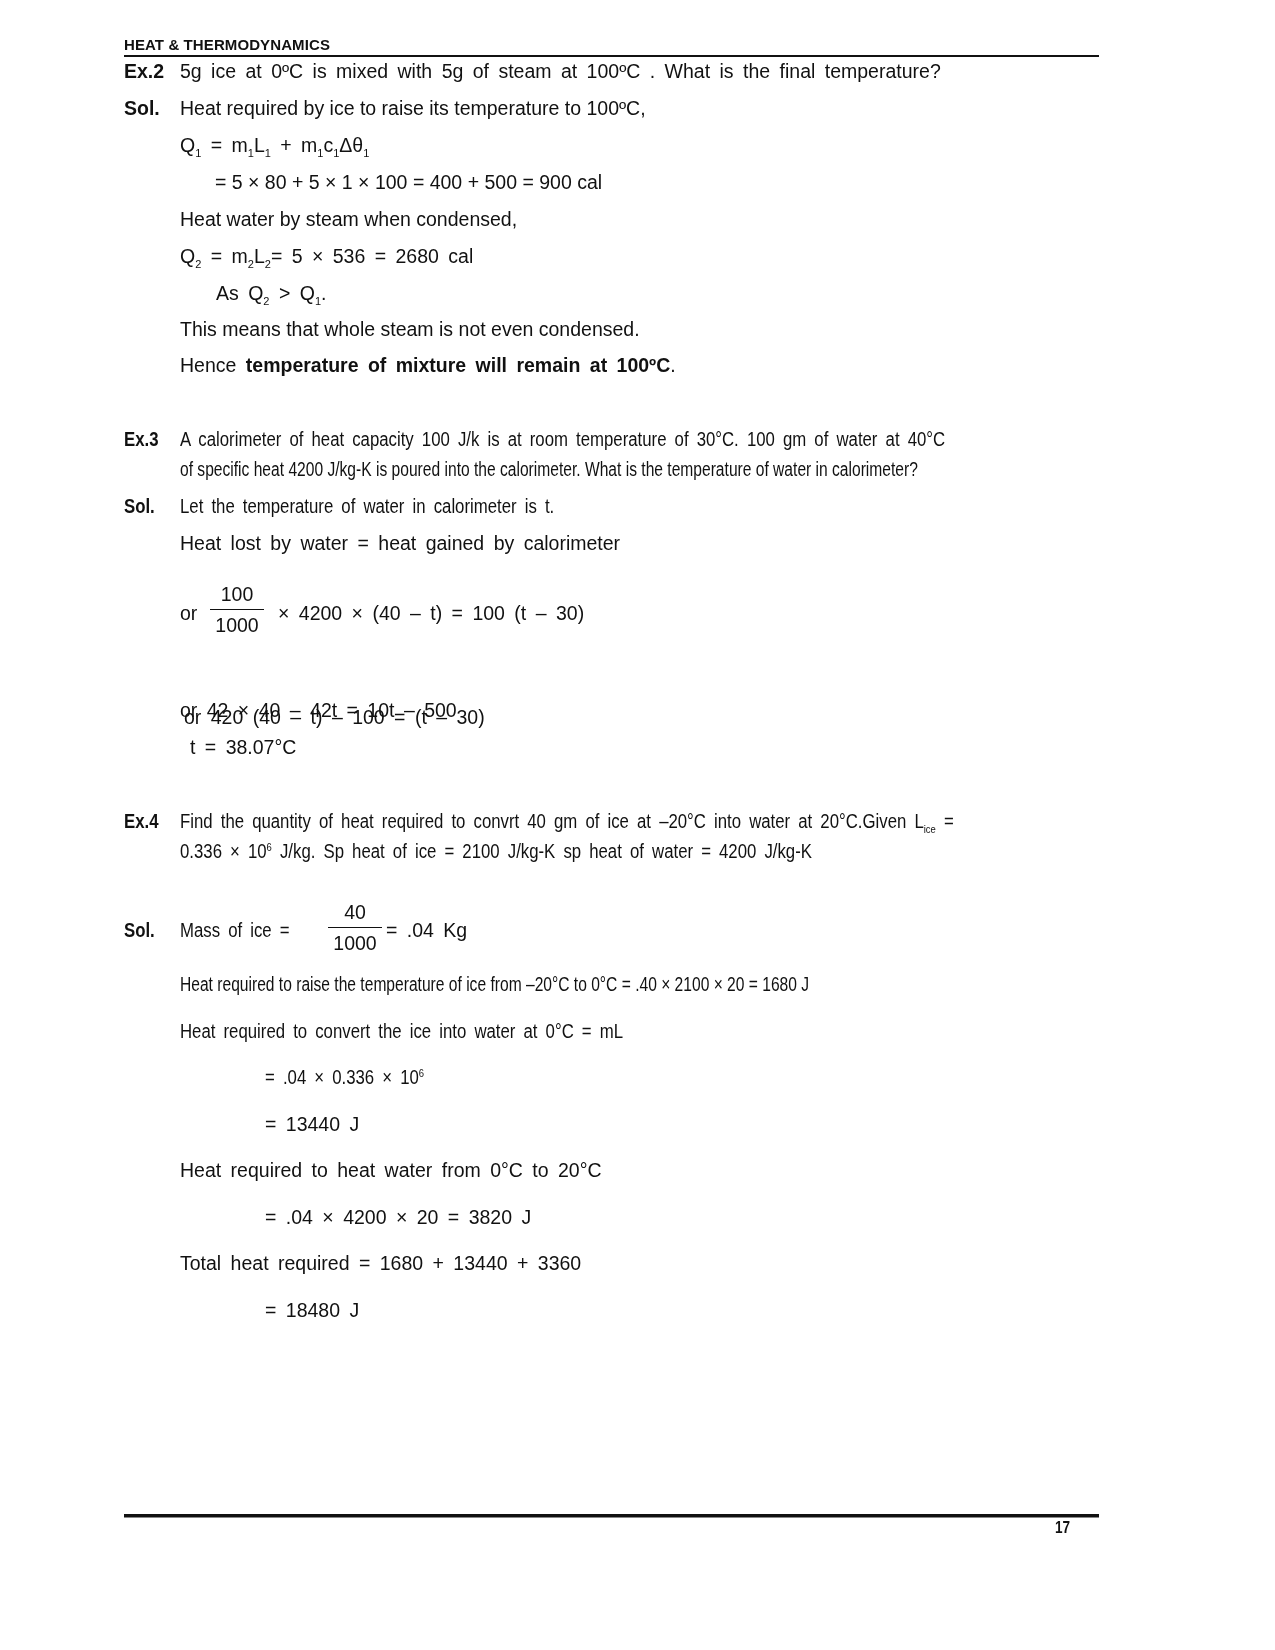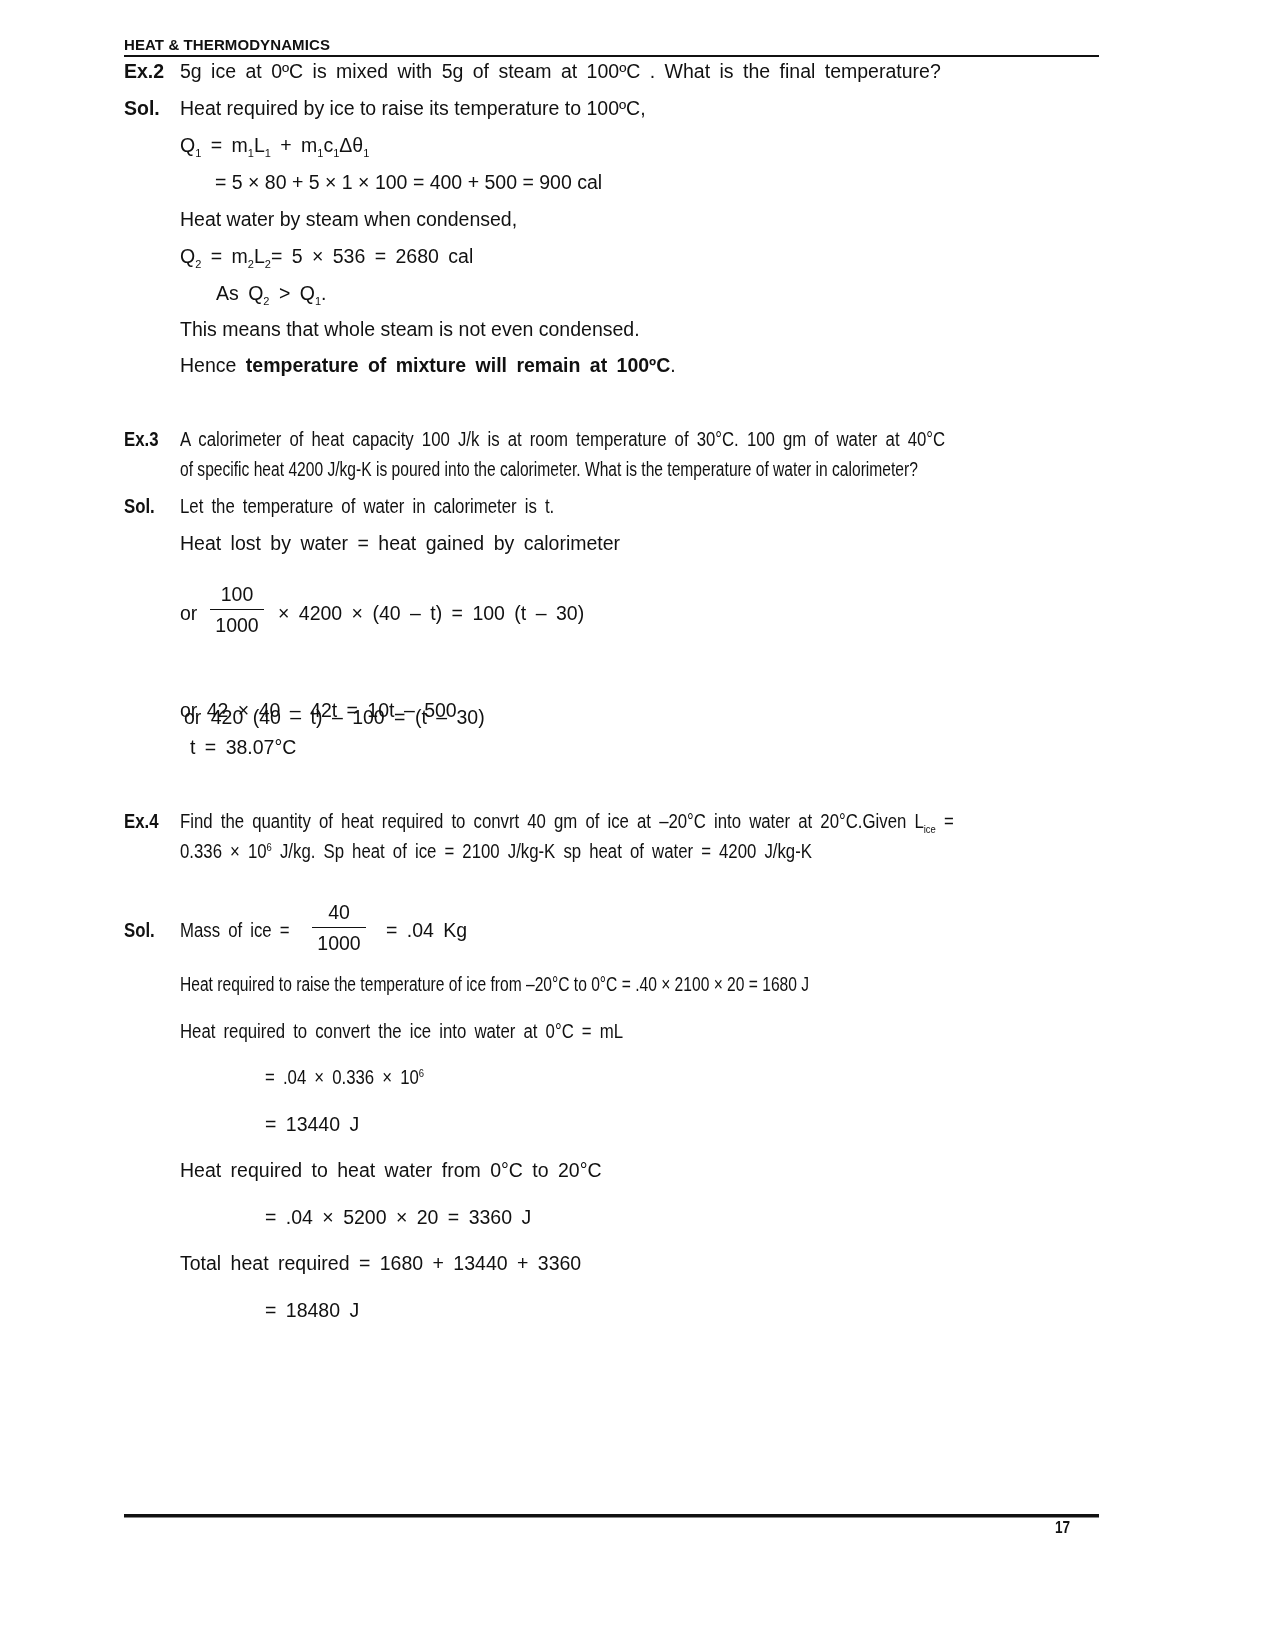--- a/index.html
+++ b/index.html
@@ -84,34 +84,34 @@
   <div class="abs lbl cond" style="left:124px; top:810px;">Ex.4</div>
   <div class="abs t cond ws" style="left:180px; top:810px;">
     <span>Find the quantity of heat required to convrt 40 gm of ice at –20°C into water at 20°C.Given L</span><sub>ice</sub><span> =</span>
   </div>
   <div class="abs t cond ws" style="left:180px; top:840px;">
     <span>0.336 × 10</span><sup>6</sup><span> J/kg. Sp heat of ice = 2100 J/kg-K sp heat of water = 4200 J/kg-K</span>
   </div>
 
   <div class="abs lbl cond" style="left:124px; top:919px;">Sol.</div>
   <div class="abs t cond ws" style="left:180px; top:919px;">Mass of ice =</div>
-  <div class="frac" style="left:312px; top:901px; width:54px;">
+  <div class="frac" style="left:328px; top:901px; width:54px;">
     <span class="num">40</span>
     <span class="bar"></span>
     <span class="den">1000</span>
   </div>
   <div class="abs t ws" style="left:386px; top:919px;">= .04 Kg</div>
 
   <div class="abs t cond2" style="left:180px; top:973px;">Heat required to raise the temperature of ice from –20°C to 0°C = .40 × 2100 × 20 = 1680 J</div>
   <div class="abs t cond ws" style="left:180px; top:1020px;">Heat required to convert the ice into water at 0°C = mL</div>
   <div class="abs t cond ws" style="left:265px; top:1066px;">
     <span>= .04 × 0.336 × 10</span><sup>6</sup>
   </div>
   <div class="abs t ws" style="left:265px; top:1113px;">= 13440 J</div>
   <div class="abs t ws" style="left:180px; top:1159px;">Heat required to heat water from 0°C to 20°C</div>
-  <div class="abs t ws" style="left:265px; top:1206px;">= .04 × 5200 × 20 = 3360 J</div>
+  <div class="abs t ws" style="left:265px; top:1206px;">= .04 × 4200 × 20 = 3820 J</div>
   <div class="abs t ws" style="left:180px; top:1252px;">Total heat required = 1680 + 13440 + 3360</div>
   <div class="abs t ws" style="left:265px; top:1299px;">= 18480 J</div>
 </div>
 
 <div class="foot-rule"></div>
 <div class="foot-rule2"></div>
 <div class="abs pageno">17</div>
 
 </body></html>

